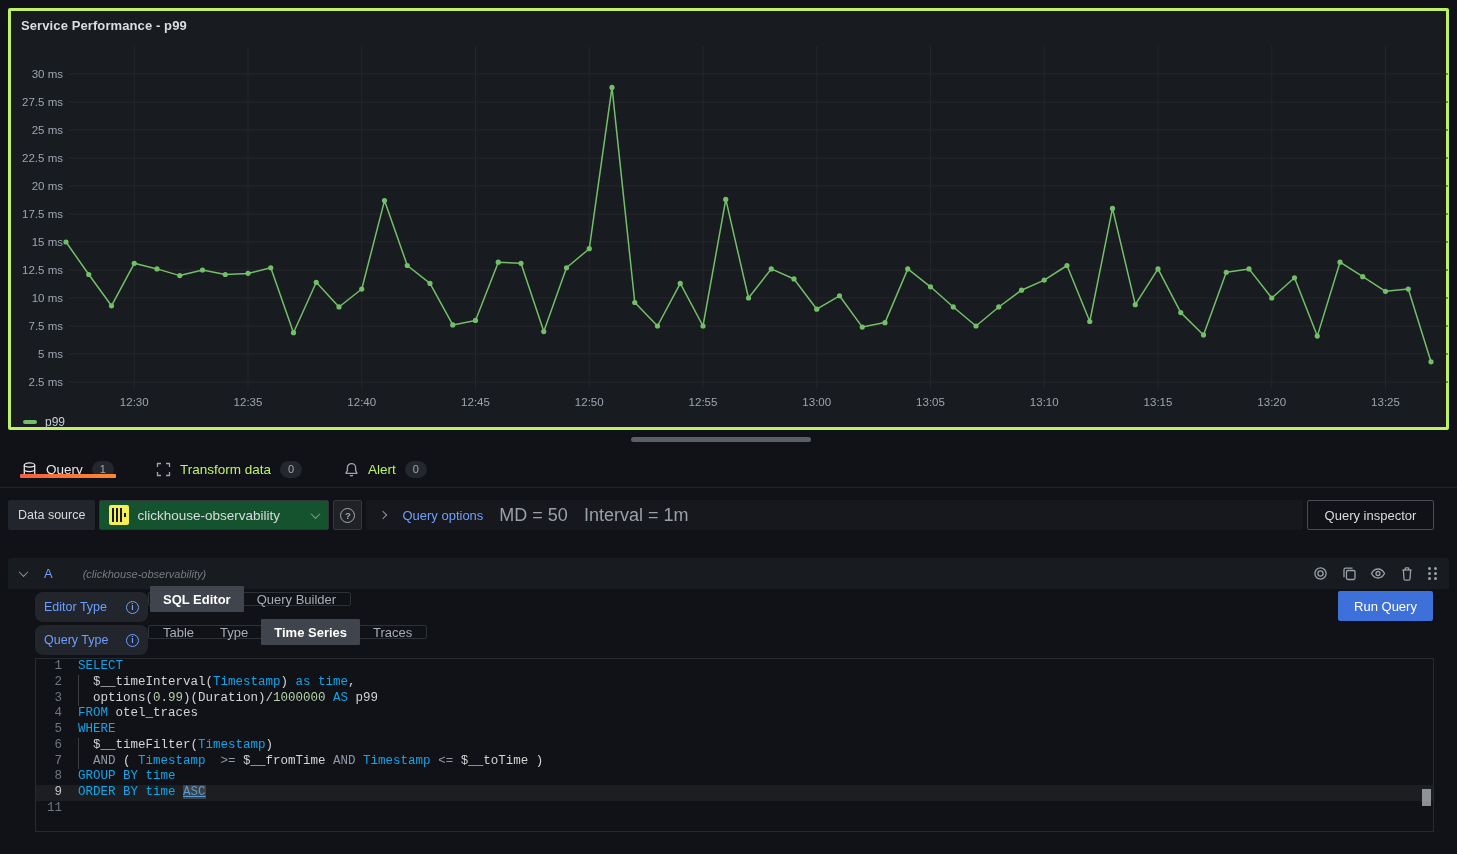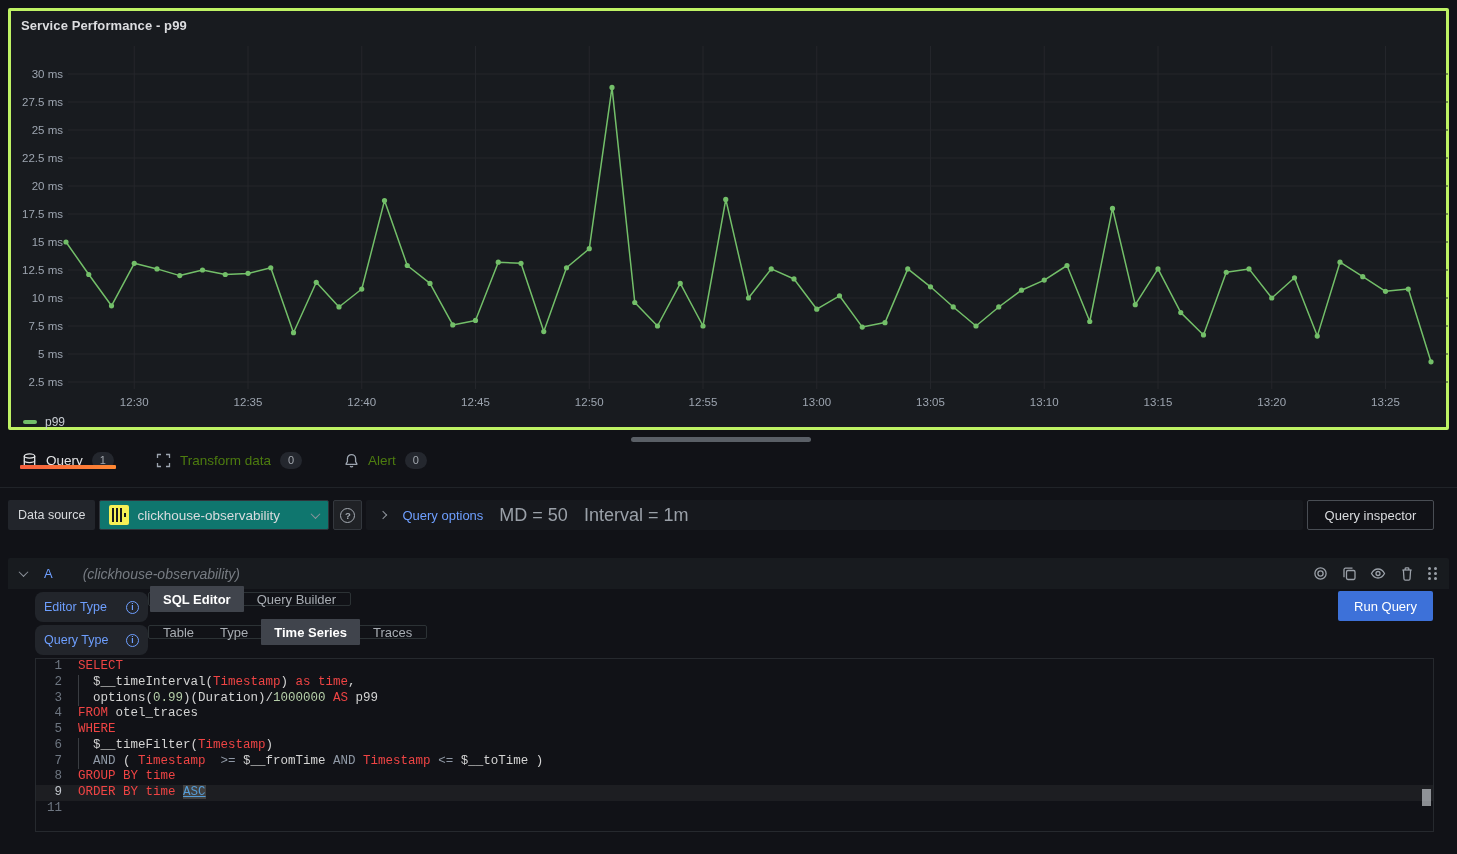--- a/index.html
+++ b/index.html
@@ -15,39 +15,39 @@
   .legend { position:absolute; left:12px; top:404px; display:flex; align-items:center; gap:8px; z-index:2; }
   .legend-swatch { width:14px; height:4px; border-radius:2px; background:#73bf69; }
   .legend-label { font-size:12px; color:#c7ccd1; }
 
   
   .hscroll { position:absolute; left:631px; top:437px; width:180px; height:5px;
     background:#5a5f66; border-radius:3px; }
 
   
   .tabs-bar { position:absolute; left:0; top:452px; width:1457px; height:36px;
-    border-bottom:1px solid #202328; display:flex; align-items:flex-start; padding-left:20px; }
+    border-bottom:1px solid #202328; display:flex; align-items:center; padding-left:20px; }
   .tab { position:relative; display:flex; align-items:center; gap:9px; padding:0 2px;
     margin-right:38px; cursor:pointer; }
-  .tab .t-label { font-size:13.5px; color:#4d7c0f; }
+  .tab .t-label { font-size:13.5px; color:#bef264; }
   .tab.active .t-label { color:#e3e4e6; font-weight:500; }
   .tab.active::after { content:""; position:absolute; left:0; right:0; bottom:0; height:4px;
     background:linear-gradient(to right,#f55f3e,#ff8833); border-radius:1px; }
   .badge { background:#24272e; color:#a3a8af; font-size:11px; line-height:17px;
     padding:0 8px; border-radius:9px; }
   .ticon { width:15px; height:15px; display:block; }
   .ticon path, .ticon ellipse, .ticon line { stroke:#9da5b0; stroke-width:1.3; fill:none; }
   .tab.active .ticon path, .tab.active .ticon ellipse { stroke:#e3e4e6; }
 
   
   .ds-row { position:absolute; left:8px; top:500px; width:1441px; height:30px;
     display:flex; align-items:stretch; }
   .ds-label { background:#22252b; border-radius:2px; display:flex; align-items:center;
     padding:0 10px; font-size:12.5px; font-weight:500; color:#d9dbde; margin-right:4px; }
-  .ds-picker { width:230px; background:#0f766e; border:1px solid #2f343b; border-radius:2px;
+  .ds-picker { width:230px; background:#14532d; border:1px solid #2f343b; border-radius:2px;
     display:flex; align-items:center; padding:8px 9px; gap:8px; cursor:pointer; }
   .ch-icon { width:20px; height:20px; border-radius:2px; background:#f5ef55; position:relative; flex:none; }
   .ch-icon i { position:absolute; top:3px; bottom:3px; width:2px; background:#16181c; }
   .ch-icon i:nth-child(1){left:3px} .ch-icon i:nth-child(2){left:7px} .ch-icon i:nth-child(3){left:11px}
   .ch-icon i:nth-child(4){left:15px; top:8px; bottom:8px;}
   .ds-name { font-size:13.5px; color:#d9dbde; flex:1; white-space:nowrap; overflow:hidden; }
   .chev { width:7px; height:7px; border-right:1.6px solid #8e949c; border-bottom:1.6px solid #8e949c;
     display:inline-block; flex:none; }
   .chev.down { transform:rotate(45deg) translate(-1px,-1px); }
   .chev.right { transform:rotate(-45deg); width:6px; height:6px; }
@@ -61,21 +61,21 @@
   .q-meta { color:#9aa0a8; font-size:18px; }
   .inspector-btn { margin-left:4px; width:127px; margin-right:15px; background:transparent;
     border:1px solid #494d54; border-radius:2px; color:#d9dbde; font-size:13px; font-weight:500;
     display:flex; align-items:center; justify-content:center; cursor:pointer;
     font-family:"Liberation Sans",sans-serif; }
 
   
   .q-header { position:absolute; left:8px; top:558px; width:1441px; height:31px;
     background:#181b1f; border-radius:2px 2px 0 0; display:flex; align-items:center; padding:0 12px; }
   .q-ref { color:#6e9fff; font-size:13px; font-weight:500; margin-left:17px; }
-  .q-sub { color:#767b82; font-size:14px; font-style:italic; margin-left:30px; }
+  .q-sub { color:#767b82; font-size:11px; font-style:italic; margin-left:30px; }
   .q-actions { margin-left:auto; display:flex; align-items:center; gap:13px; }
   .aicon { width:16px; height:16px; display:flex; align-items:center; justify-content:center; cursor:pointer; }
   .aicon svg { display:block; }
   .aicon path, .aicon circle, .aicon rect, .aicon ellipse { stroke:#9aa0a8; stroke-width:1.3; fill:none; }
   .grip { display:grid; grid-template-columns:3px 3px; gap:2px 3px; cursor:grab; }
   .grip i { width:3px; height:3px; border-radius:50%; background:#9aa0a8; }
 
   .field-label { position:absolute; left:35px; width:113px; height:30px; background:#22252b;
     border-radius:8px; display:flex; align-items:center; padding:0 9px; gap:7px; }
   .field-label span { color:#6e9fff; font-size:12.5px; font-weight:500; flex:1; }
@@ -95,21 +95,21 @@
   
   .code-editor { position:absolute; left:35px; top:658px; width:1399px; height:174px;
     background:#111217; border:1px solid #26292e; font-family:"Liberation Mono","DejaVu Sans Mono",monospace;
     font-size:12.5px; overflow:hidden; cursor:text; }
   .cl { position:relative; height:15.75px; line-height:15.75px; white-space:pre; display:flex; }
   .cl.cur { background:rgba(255,255,255,0.05); }
   .ln { width:42px; flex:none; text-align:right; padding-right:16px; color:#6e7681; user-select:none; }
   .cl.cur .ln { color:#c2c6cc; }
   .lc { position:relative; }
   .g { position:absolute; left:42px; top:0; bottom:0; border-left:1px solid #3a3d42; }
-  .kw { color:#ef4444;text-align:center; } .num { color:#b5cea8; } .pl { color:#d4d4d4; } .op { color:#8f98a5; }
+  .kw { color:#0ea5e9;text-align:center; } .num { color:#b5cea8; } .pl { color:#d4d4d4; } .op { color:#8f98a5; }
   .sel { color:#569cd6; background:#404040;text-decoration:underline; }
   .cursor-marker { position:absolute; right:2px; top:130px; width:9px; height:17px; background:#8a8d92; }
 </style>
 </head>
 <body>
 
 <div class="panel">
   <div class="panel-title">Service Performance - p99</div>
   <svg id="chart" class="chart-svg" width="1439" height="420">
       <line x1="57" x2="1437" y1="63" y2="63" stroke="#24262b" stroke-width="1"></line>

